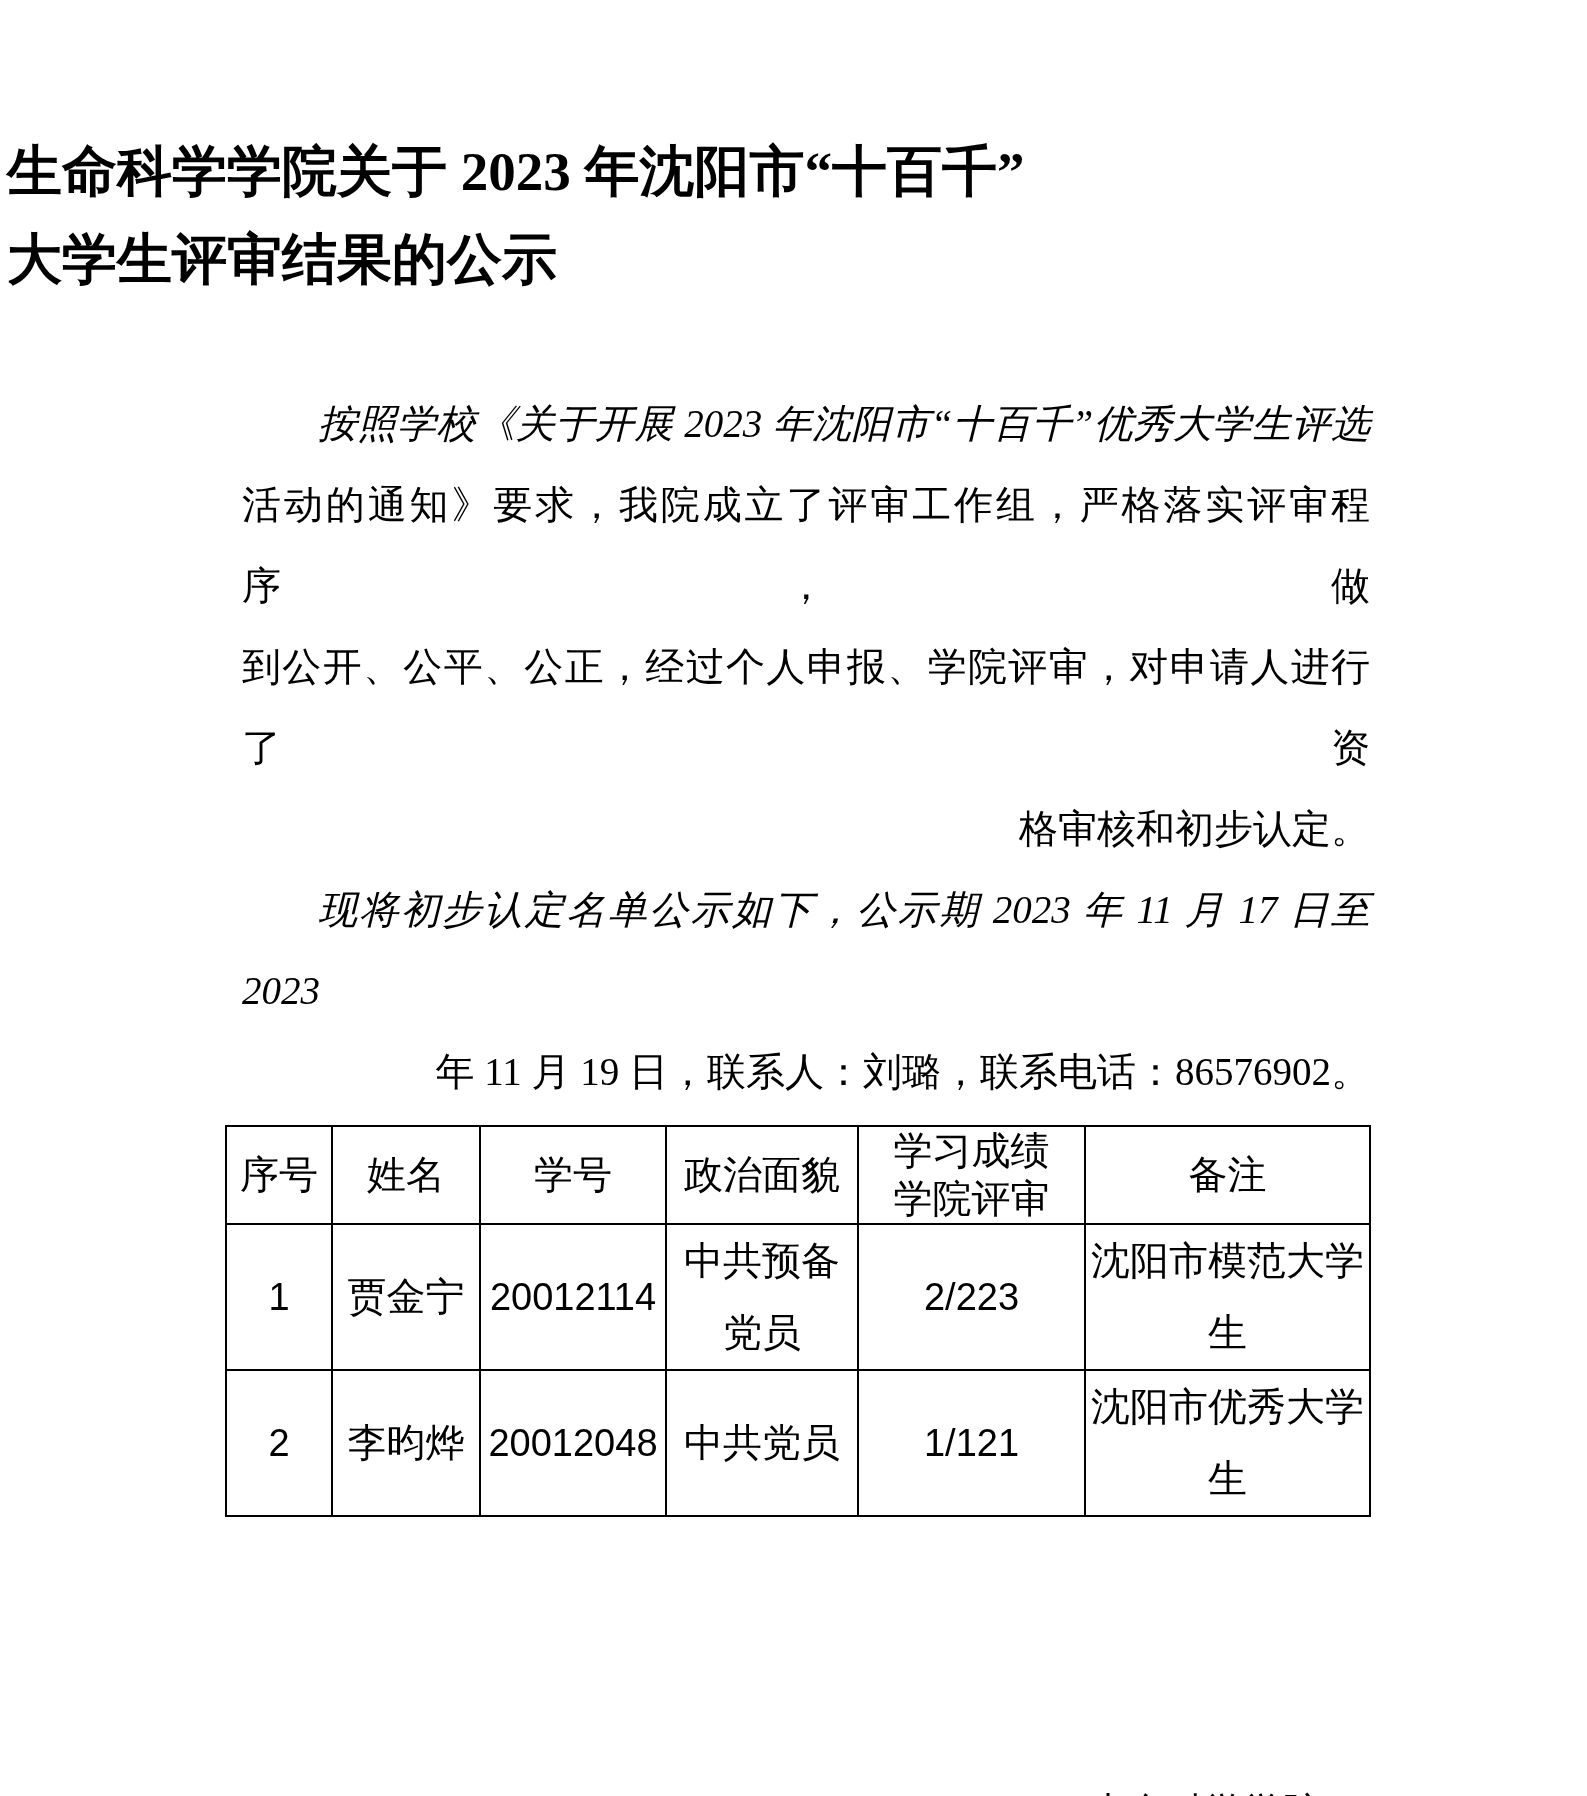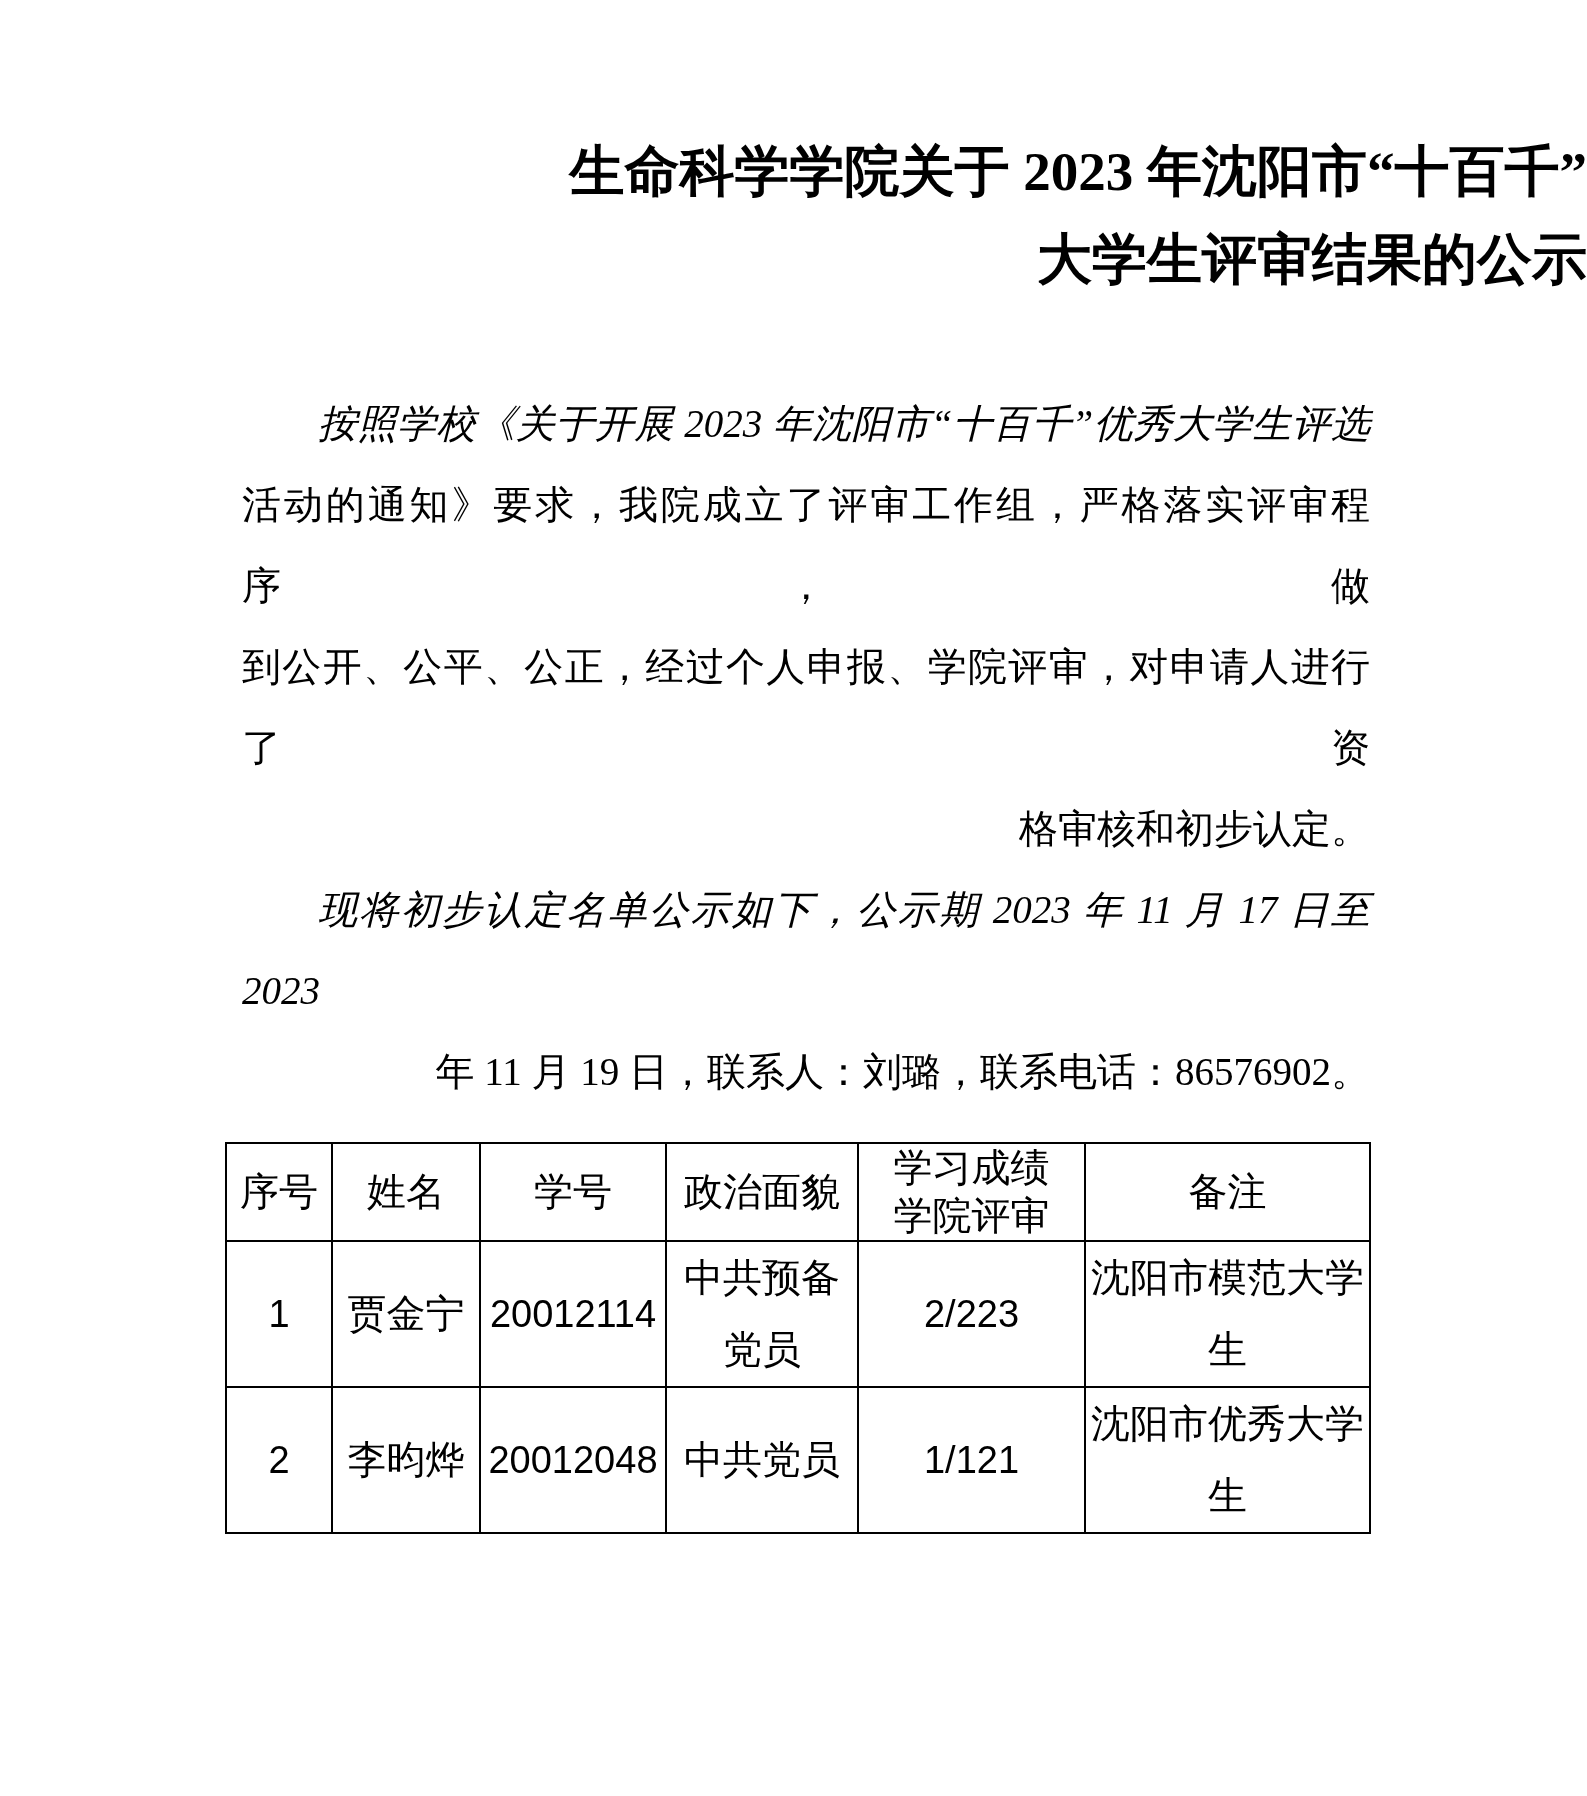--- a/index.html
+++ b/index.html
@@ -15,21 +15,21 @@
     overflow: hidden;
   }
   .page {
     position: relative;
     width: 1587px;
     height: 1796px;
     background: #ffffff;
   }
   .doc-title {
     margin-top: 128px;
-    text-align: right;
+    text-align: left;
     font-size: 55px;
     font-weight: bold;
     line-height: 88px;
     padding-left: 7px;
   }
   .content {
     margin-left: 242px;
     margin-top: 79px;
     width: 1128px;
     font-size: 39px;
@@ -41,21 +41,21 @@
   .fill {
     text-align: justify;
     text-align-last: justify;
   }
   .ind {
     text-indent: 76px;
     font-style: italic;
   }
   table.results {
     margin-left: 225px;
-    margin-top: 30px;
+    margin-top: 13px;
     width: 956px;
     border-collapse: collapse;
     table-layout: fixed;
     font-size: 39px;
   }
   table.results th, table.results td {
     border: 2px solid #000000;
     text-align: center;
     vertical-align: middle;
     padding: 0;

